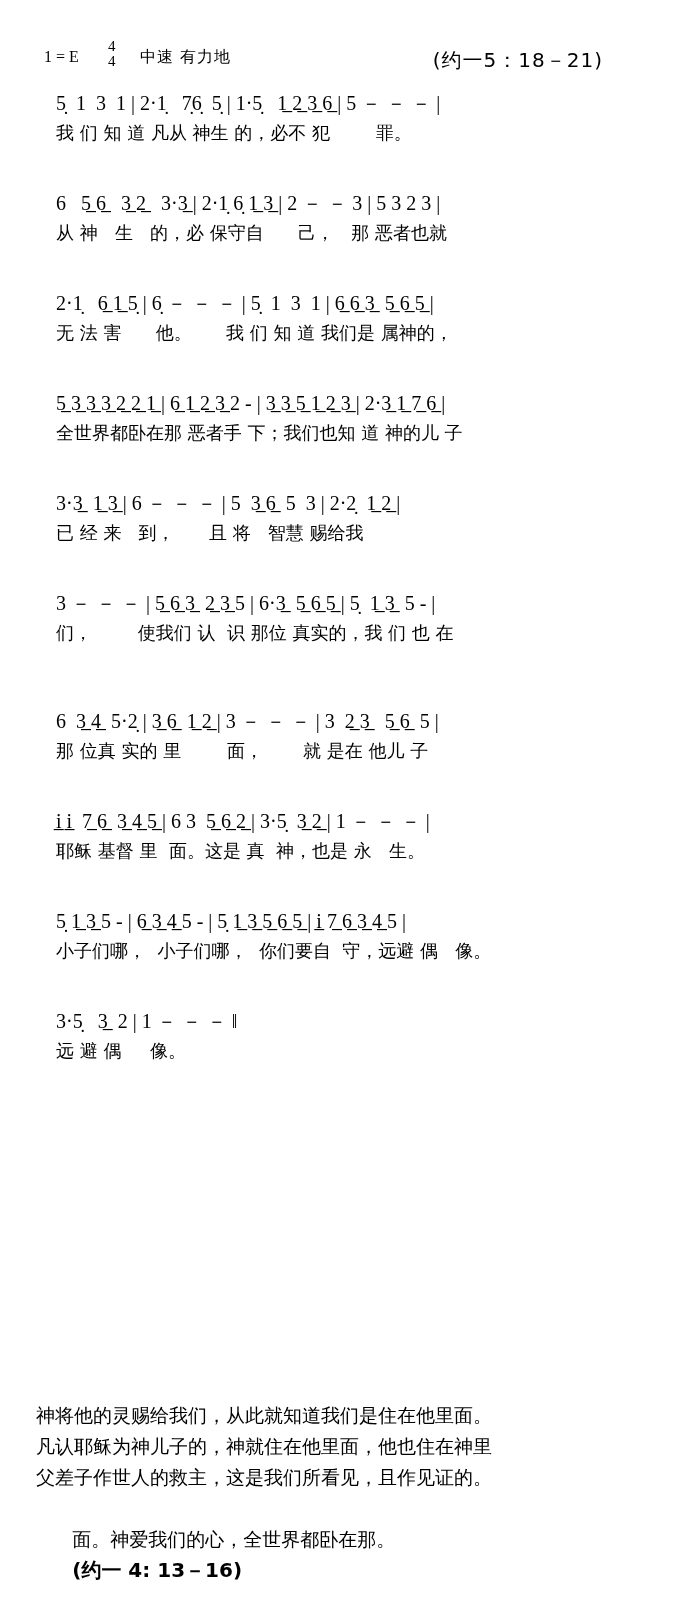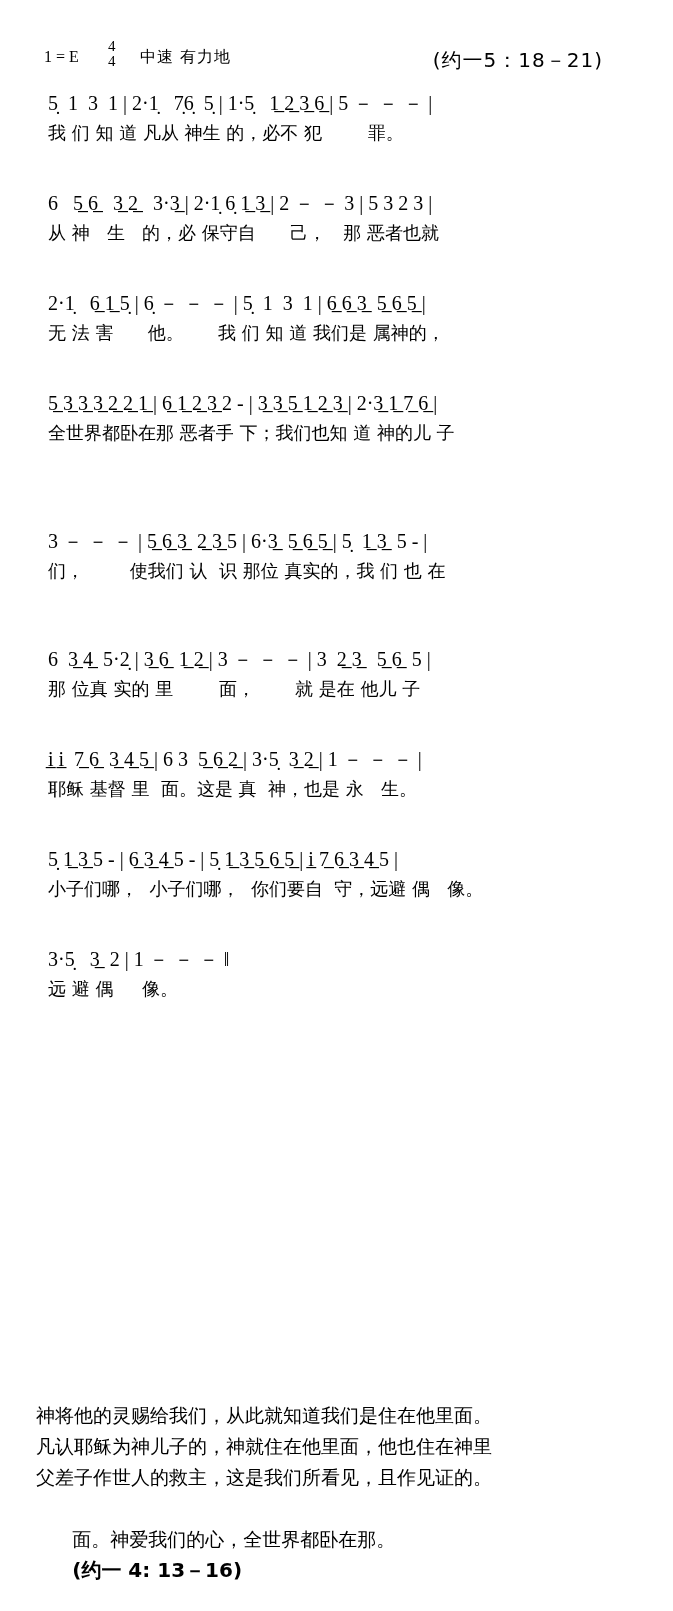--- a/index.html
+++ b/index.html
@@ -84,21 +84,21 @@
     top: 7px;
     font-size: 20px;
     letter-spacing: 1px;
   }
   
   .systems {
     margin-top: 14px;
   }
   .system {
     position: relative;
-    margin: 0 0 0 8px;
+    margin: 0 0 0 16px;
     padding: 0 30px 0 40px;
   }
   .notes-line {
     font-family: "Liberation Serif", serif;
     font-size: 20px;
     letter-spacing: 0px;
     white-space: pre;
     line-height: 30px;
     height: 30px;
   }
@@ -164,20 +164,24 @@
       <div class="lyric-line">无 法 害      他。      我 们 知 道 我们是 属神的，</div>
     </div>
     <div class="sys-gap"></div>
 
     <div class="system">
       <div class="notes-line">5̲ 3̲ 3̲ 3̲ 2̲ 2̲ 1̲ | 6̲ 1̲ 2̲ 3̲ 2 - | 3̲ 3̲ 5̲ 1̲ 2̲ 3̲ | 2·3̲ 1̲ 7̲ 6̲ |</div>
       <div class="lyric-line">全世界都卧在那 恶者手 下；我们也知 道 神的儿 子</div>
     </div>
     <div class="sys-gap"></div>
 
+    <div class="system">
+      <div class="notes-line">3·3̲  1̲ 3̲ | 6 － － － | 5  3̲ 6̲  5  3 | 2·2̣  1̲ 2̲ |</div>
+      <div class="lyric-line">已 经 来   到，      且 将   智慧 赐给我</div>
+    </div>
     <div class="sys-gap"></div>
 
     <div class="system">
       <div class="notes-line">3 － － － | 5̲ 6̲ 3̲  2̲ 3̲ 5 | 6·3̲  5̲ 6̲ 5̲ | 5̣  1̲ 3̲  5 - |</div>
       <div class="lyric-line">们，        使我们 认  识 那位 真实的，我 们 也 在</div>
     </div>
     <div class="sys-gap-big"></div>
 
     <div class="system">
       <div class="notes-line">6  3̲ 4̲  5·2̣ | 3̲ 6̲  1̲ 2̲ | 3 － － － | 3  2̲ 3̲   5̲ 6̲  5 |</div>

